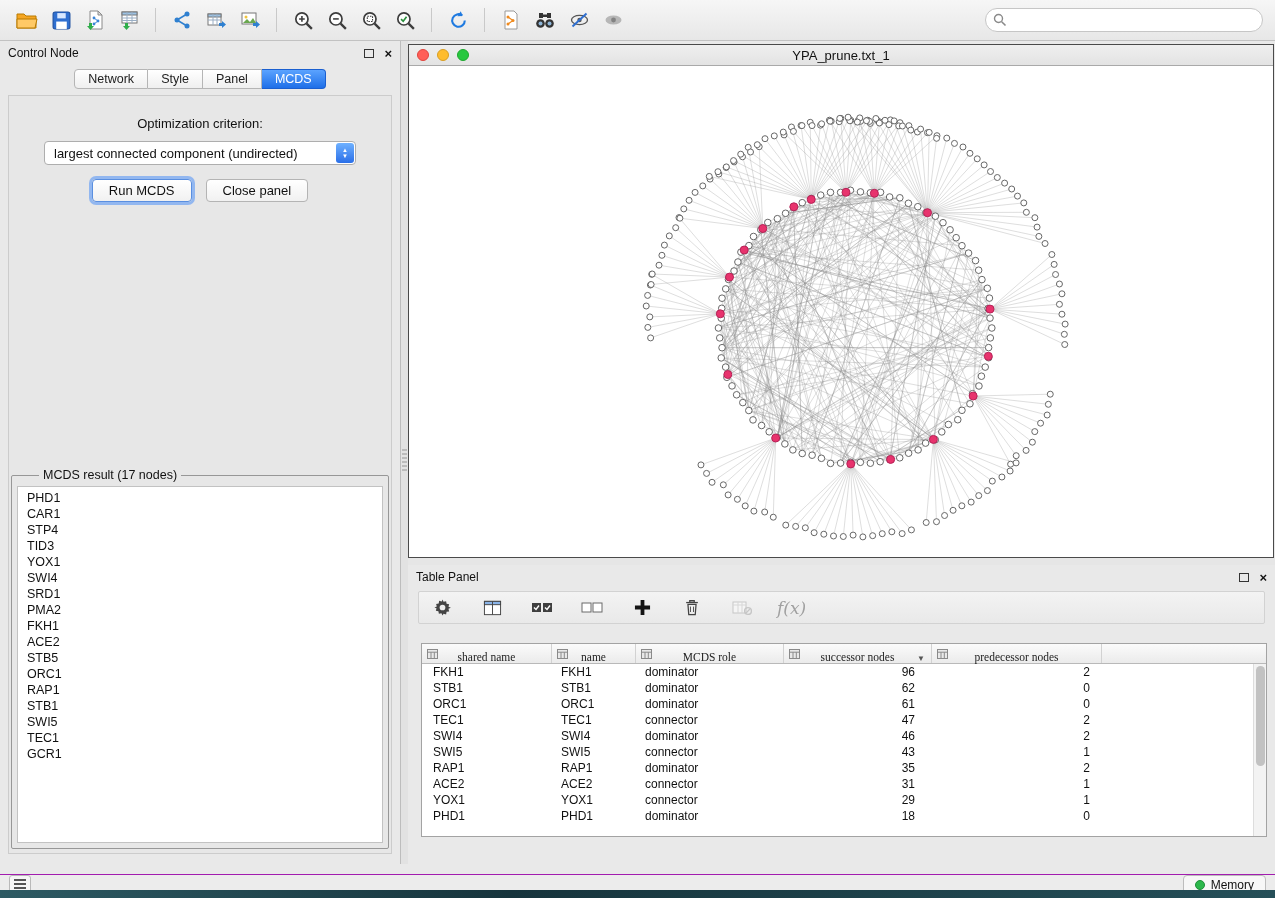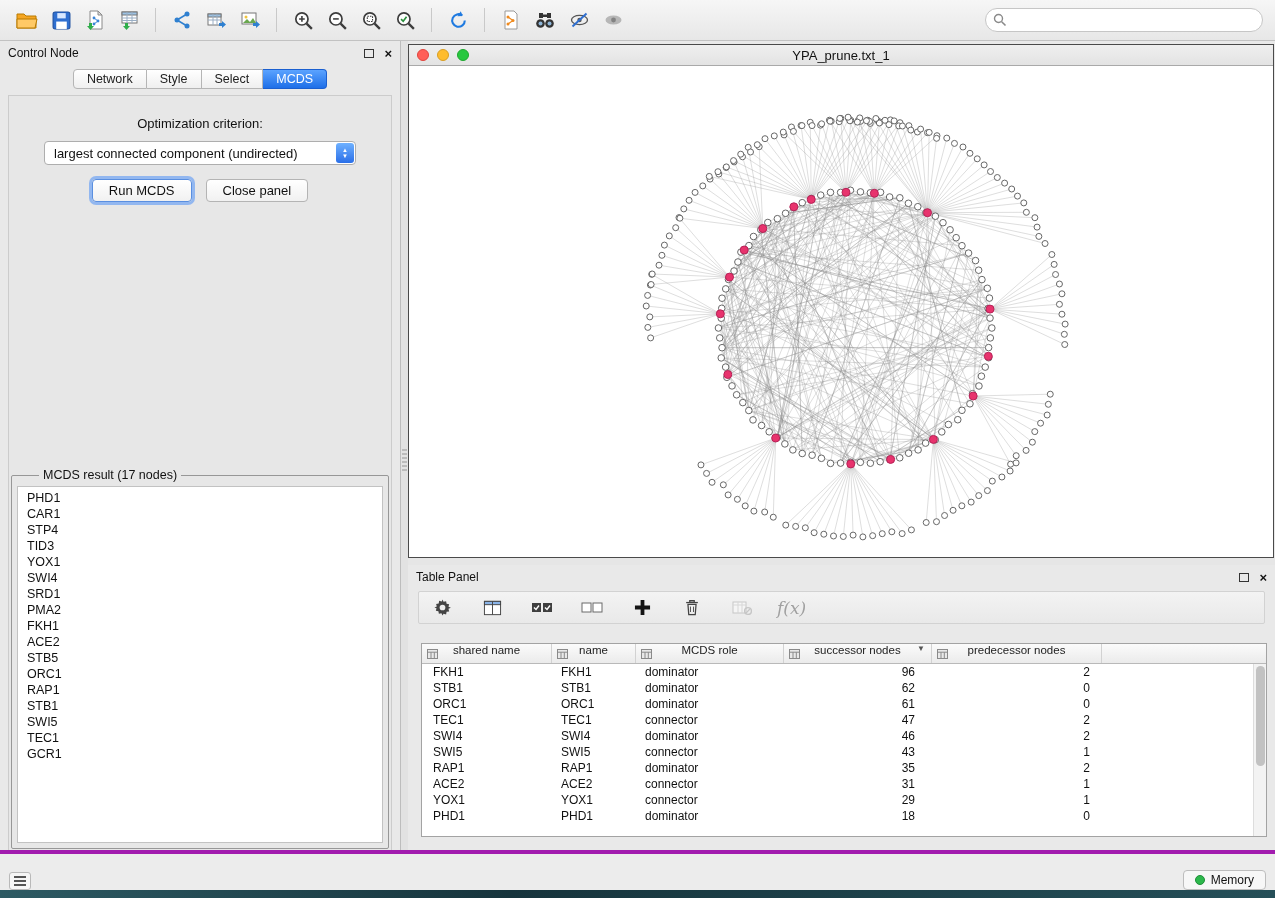--- a/index.html
+++ b/index.html
@@ -71,40 +71,40 @@
   .h-splitter { position:absolute; top:517px; left:0; right:0; height:7px; background:#e6e6e6; }
 
   
   .table-panel { position:absolute; top:524px; left:0; right:0; bottom:0; background:#e9e9e9; }
   .tp-toolbar { margin:2px 10px 0 10px; height:33px; background:linear-gradient(#f3f3f3,#e9e9e9);
     border:1px solid #d2d2d2; border-radius:2px; display:flex; align-items:center; padding:0 8px; gap:20px; }
   .fx { font-family:"DejaVu Serif", serif; font-style:italic; font-size:17px; color:#a0a0a0; }
   .table-wrap { position:absolute; top:78px; left:13px; right:8px; height:194px;
     background:#fff; border:1px solid #a3a3a3; overflow:hidden; }
   .thead { display:flex; height:20px; background:linear-gradient(#fbfbfb,#ebebeb); border-bottom:1px solid #b9b9b9; }
-  .th { position:relative; display:flex; align-items:flex-start; justify-content:center;
-    font-size:11.5px; color:#222; border-right:1px solid #d2d2d2; flex:0 0 auto; }
+  .th { position:relative; display:flex; align-items:flex-end; justify-content:center;
+    font-size:11.5px; color:#222; border-right:1px solid #d2d2d2; flex:0 0 auto;font-family:Liberation Serif, serif; }
   .th .mini { position:absolute; left:5px; top:5px; }
   .th .sortarrow { position:absolute; right:6px; font-size:8px; color:#555; }
   .th.fill { flex:1 1 auto; border-right:none; }
   .tbody { position:absolute; top:20px; left:0; right:13px; bottom:0; }
   .tr { display:flex; height:16px; line-height:16px; font-size:12px; color:#111; }
   .td { flex:0 0 auto; white-space:nowrap; overflow:hidden; }
   .td.c0 { padding-left:11px; }
   .td.c1, .td.c2 { padding-left:9px; }
   .td.num { text-align:right; }
   .td.c3 { padding-right:17px; }
   .td.c4 { padding-right:12px; }
   .vscroll { position:absolute; top:20px; right:0; bottom:0; width:13px; background:#f3f3f3; border-left:1px solid #ddd; }
   .vscroll .thumb { position:absolute; top:2px; left:2px; width:9px; height:100px; background:#c2c2c2; border-radius:5px; }
   .tp-tabs { position:absolute; bottom:5px; left:0; right:0; display:flex; justify-content:center; }
 
   
-  .status-bar { position:absolute; bottom:8px; left:0; right:0; height:40px; background:#ececec;
-    border-top:4px solid #a21caf; display:flex; align-items:flex-end; padding:0 9px; }
+  .status-bar { position:absolute; bottom:8px; left:0; right:0; height:16px; background:#ececec;
+    border-top:1px solid #a21caf; display:flex; align-items:flex-start; padding:0 9px; }
   .menu-btn { width:22px; height:18px; border:1px solid #b9b9b9; border-radius:3px; background:#f6f6f6;
     display:flex; align-items:center; justify-content:center; }
   .menu-lines { width:12px; height:2px; background:#555; box-shadow:0 4px 0 #555, 0 -4px 0 #555; }
   .memory-btn { margin-left:auto; display:flex; align-items:center; gap:6px; height:20px; padding:0 11px;
     border:1px solid #bdbdbd; border-radius:4px; background:#f7f7f7; font-size:12px; color:#111; }
   .memory-btn .dot { width:10px; height:10px; border-radius:50%; background:#2db84c; border:1px solid #1f8f39; }
   .desktop-strip { position:absolute; bottom:0; left:0; right:0; height:8px;
     background:linear-gradient(90deg,#2d5a63,#16343c 40%,#254f58); }
 </style>
 </head>
@@ -253,21 +253,21 @@
   <div class="control-panel">
     <div class="panel-header">
       <span>Control Node</span>
       <span class="spacer"></span>
       <span class="win-float"></span>
       <span class="win-close">×</span>
     </div>
     <div class="cp-tabs">
         <div class="seg">Network</div>
         <div class="seg">Style</div>
-        <div class="seg">Select</div>
+        <div class="seg">Panel</div>
         <div class="seg active">MCDS</div>
       </div>
     <div class="cp-content">
       <div class="opt-label">Optimization criterion:</div>
       <div class="dropdown">
         <span>largest connected component (undirected)</span>
         <span class="stepper">
             <span>▲</span>
             <span>▼</span>
           </span>

